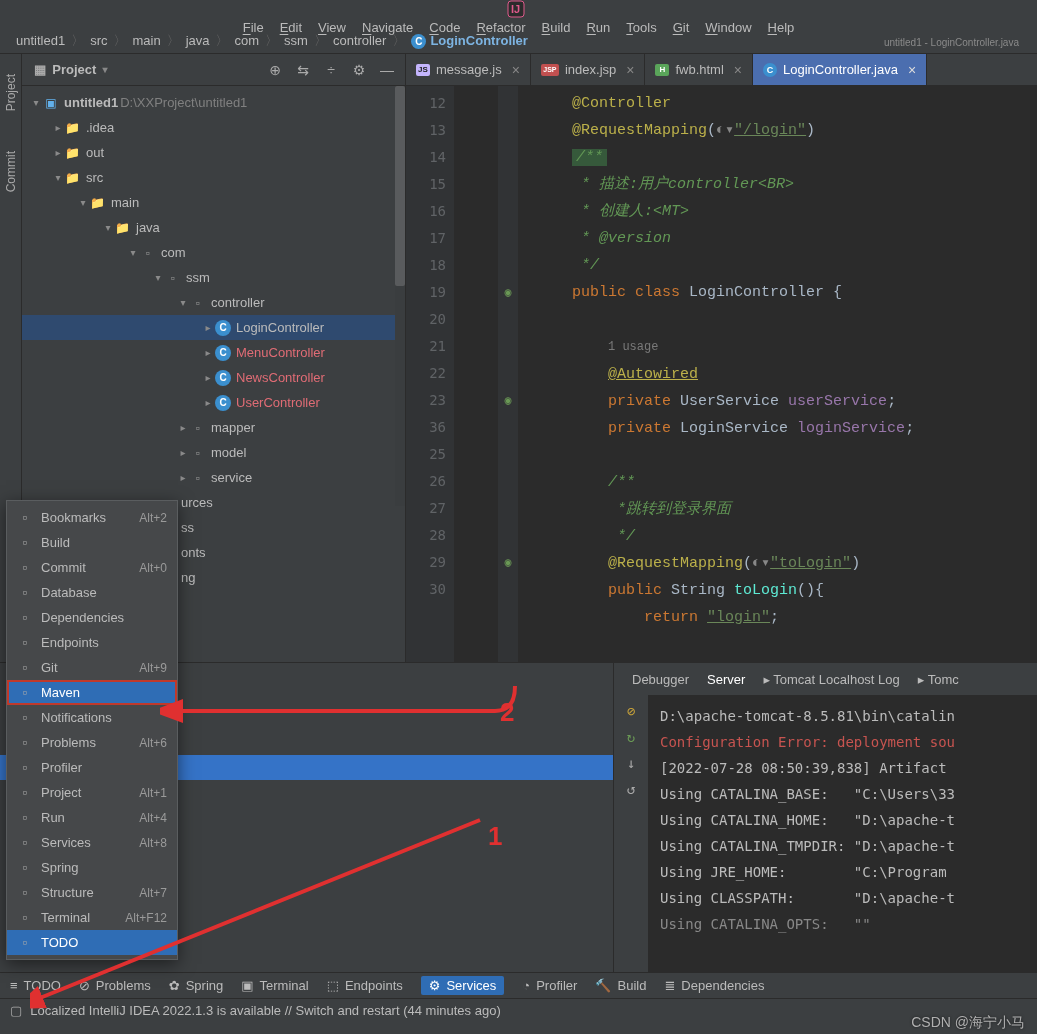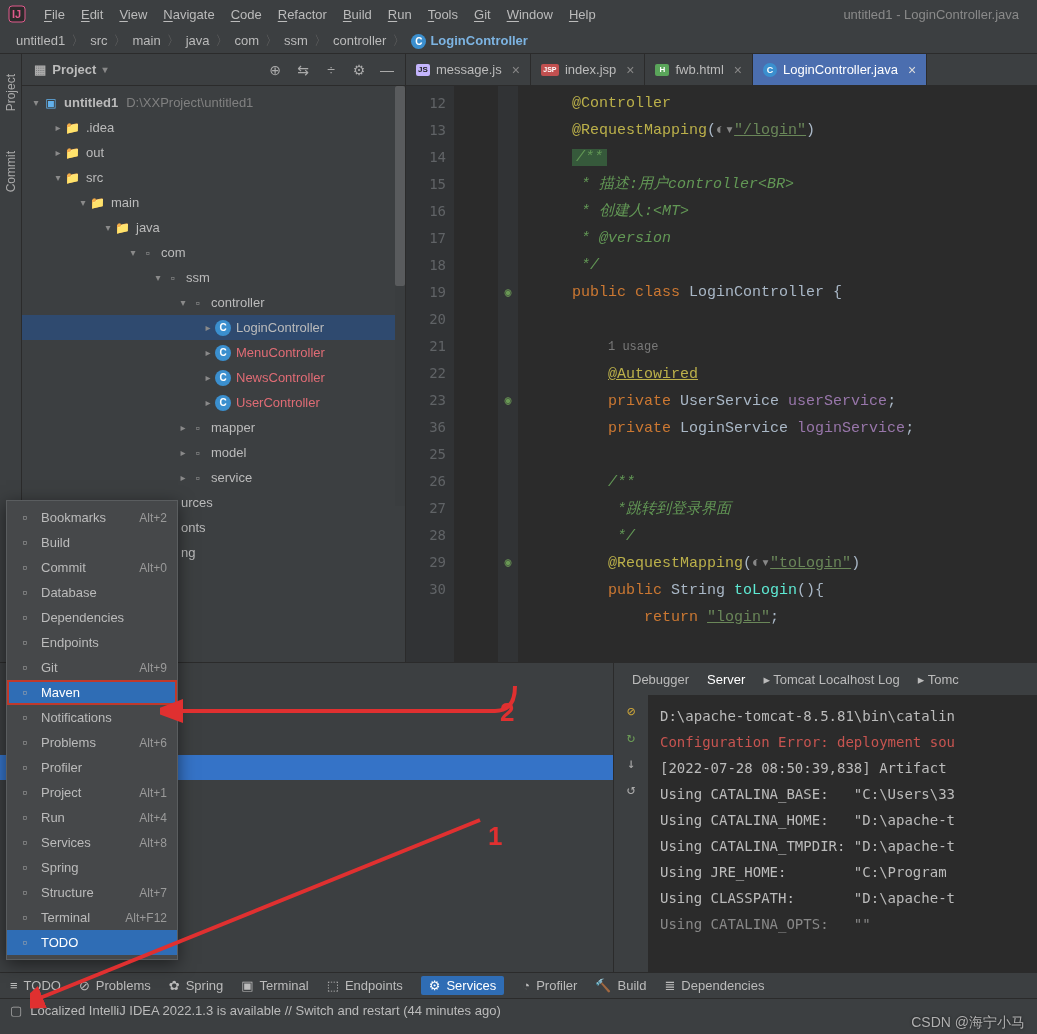--- a/index.html
+++ b/index.html
@@ -13,38 +13,39 @@
   height: 1034px;
   position: relative;
 }
 .top-menu {
   height: 28px;
   background: #3c3f41;
   display: flex;
   align-items: center;
   padding: 0 6px;
   gap: 2px;
+  flex-direction: column;
 }
 .app-logo {
   width: 22px; height: 22px;
   display: inline-flex; align-items: center; justify-content: center;
   color: #e05a8c; font-weight: bold; font-size: 15px;
   margin-right: 6px;
 }
 .menu-item {
   padding: 3px 8px;
   cursor: pointer;
   color: #bbbbbb;
 }
 .menu-item u { text-decoration: underline; text-underline-offset: 2px; }
 .window-title {
   margin-left: auto;
   color: #8a8a8a;
   padding-right: 12px;
-  font-size: 13px;
+  font-size: 10px;
 }
 .breadcrumb {
   height: 26px;
   background: #3c3f41;
   display: flex;
   align-items: center;
   padding: 0 10px;
   border-bottom: 1px solid #2b2b2b;
 }
 .bc-item { padding: 0 6px; color: #bbbbbb; white-space: nowrap; }
@@ -110,21 +111,21 @@
 .folder-blue { color:#62b0ea; }
 .folder-orange { color:#e0a55a; }
 .folder-gray { color:#9a9a9a; }
 .folder-generic { color:#b8b8b8; }
 .c-badge {
   width:16px;height:16px;border-radius:50%;background:#3b8fce;color:#fff;
   display:inline-flex;align-items:center;justify-content:center;font-size:10px;font-weight:bold;
 }
 .tree-label { padding-left: 4px; }
 .tree-label-red { color: #e06c75; }
-.tree-path-dim { color:#808080; margin-left:8px; }
+.tree-path-dim { color:#808080; margin-left:2px; }
 
 .editor-area { flex: 1; display: flex; flex-direction: column; background:#2b2b2b; }
 .editor-tabs {
   height: 32px; background:#3c3f41;
   display:flex; align-items:stretch;
   border-bottom:1px solid #2b2b2b;
   overflow:hidden;
 }
 .etab {
   display:flex;align-items:center;gap:6px;
@@ -372,20 +373,23 @@
           <span class="tree-ico folder-gray">▫</span>
         <span class="tree-label">model</span>
       </div>
       <div class="tree-row" style="padding-left:155px">
         <span class="tree-chev">▸</span>
           <span class="tree-ico folder-gray">▫</span>
         <span class="tree-label">service</span>
       </div>
       <div class="tree-row" style="padding-left:155px">
           <span class="tree-label">urces</span>
+        </div>
+      <div class="tree-row" style="padding-left:155px">
+          <span class="tree-label">ss</span>
         </div>
       <div class="tree-row" style="padding-left:155px">
           <span class="tree-label">onts</span>
         </div>
       <div class="tree-row" style="padding-left:155px">
           <span class="tree-label">ng</span>
         </div>
     </div>
   </div>
 

